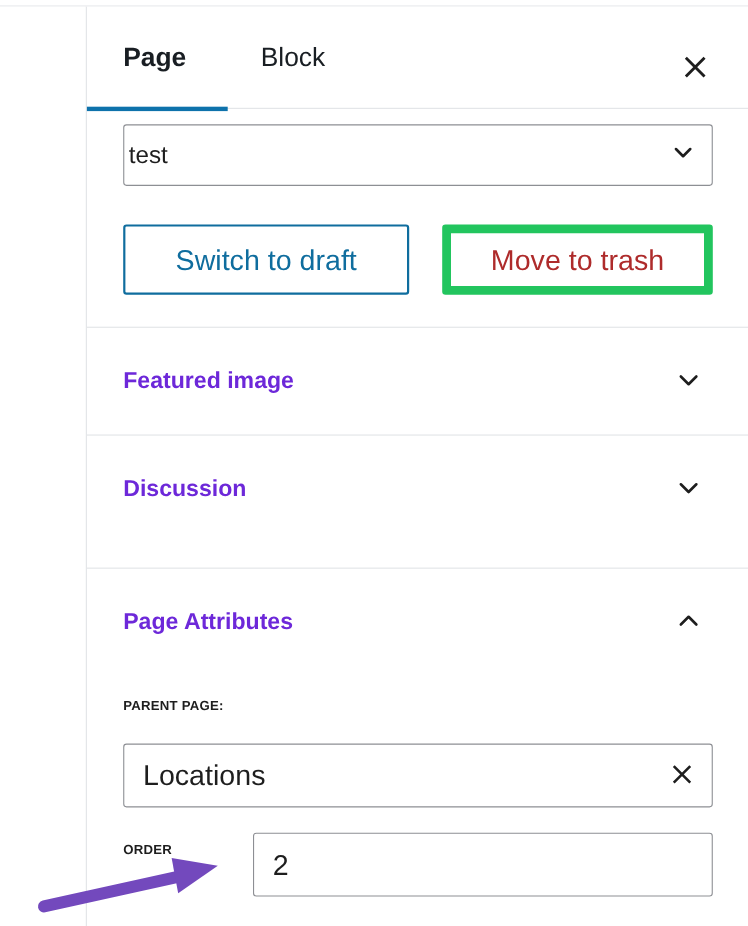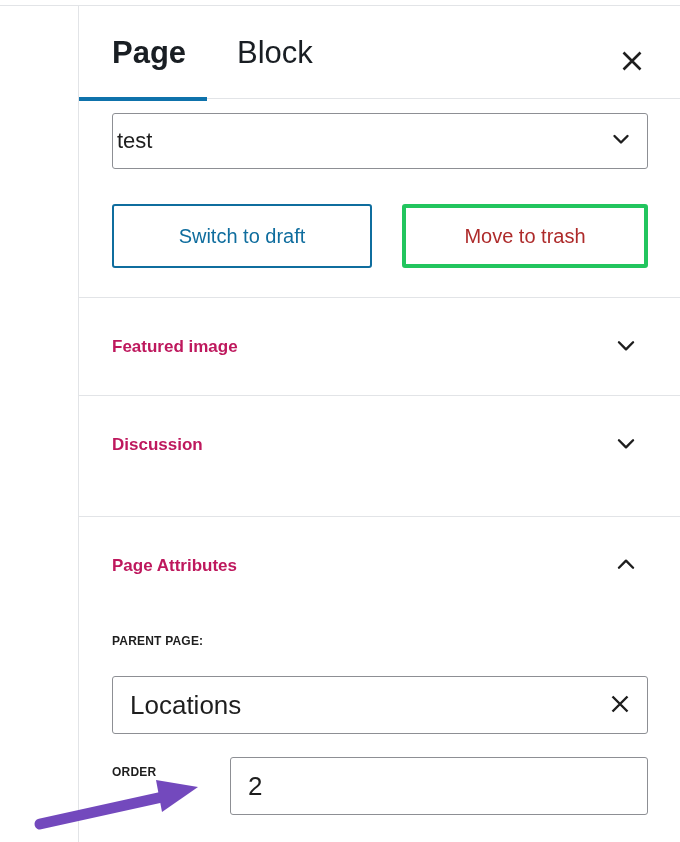--- a/index.html
+++ b/index.html
@@ -58,21 +58,21 @@
     position: absolute;
     left: 0; top: 92px;
     width: 601px; height: 1px;
     background: #e2e4e7;
   }
   .tab {
     position: absolute;
     top: 0;
     height: 93px;
     line-height: 93px;
-    font-size: 31px;
+    font-size: 24px;
     color: #191e23;
     background: transparent;
     border: none;
     padding: 0;
     cursor: pointer;
     font-family: "Liberation Sans", sans-serif;
   }
   .tab-page { left: 33px; font-weight: bold; }
   .tab-block { left: 158px; font-weight: normal; }
   .tab-active-bar {
@@ -125,35 +125,35 @@
     display: block;
   }
 
   .btn {
     position: absolute;
     top: 105px;
     height: 64px;
     box-sizing: border-box;
     background: #ffffff;
     border-radius: 3px;
-    font-size: 20px;
+    font-size: 26px;
     font-family: "Liberation Sans", sans-serif;
     cursor: pointer;
     padding: 0;
   }
   .btn-draft {
     left: 33px;
     width: 260px;
     border: 2px solid #0f6d9e;
     color: #0f6d9e;
   }
   .btn-trash {
     left: 323px;
     width: 246px;
-    border: 4px solid #22c55e;
+    border: 8px solid #22c55e;
     color: #ae2b2b;
   }
 
   
   .panel {
     position: absolute;
     left: 0;
     width: 601px;
     border-top: 1px solid #e2e4e7;
     box-sizing: border-box;
@@ -169,23 +169,23 @@
     background: transparent;
     border: none;
     padding: 0;
     cursor: pointer;
   }
   .panel-title {
     position: absolute;
     left: 33px; top: 0;
     height: 98px;
     line-height: 98px;
-    font-size: 17px;
+    font-size: 21px;
     font-weight: bold;
-    color: #be185d;
+    color: #6d28d9;
     white-space: nowrap;
   }
   .panel-chevron {
     position: absolute;
     left: 534px; top: 50%;
     transform: translateY(-50%);
     display: block;
   }
 
   

